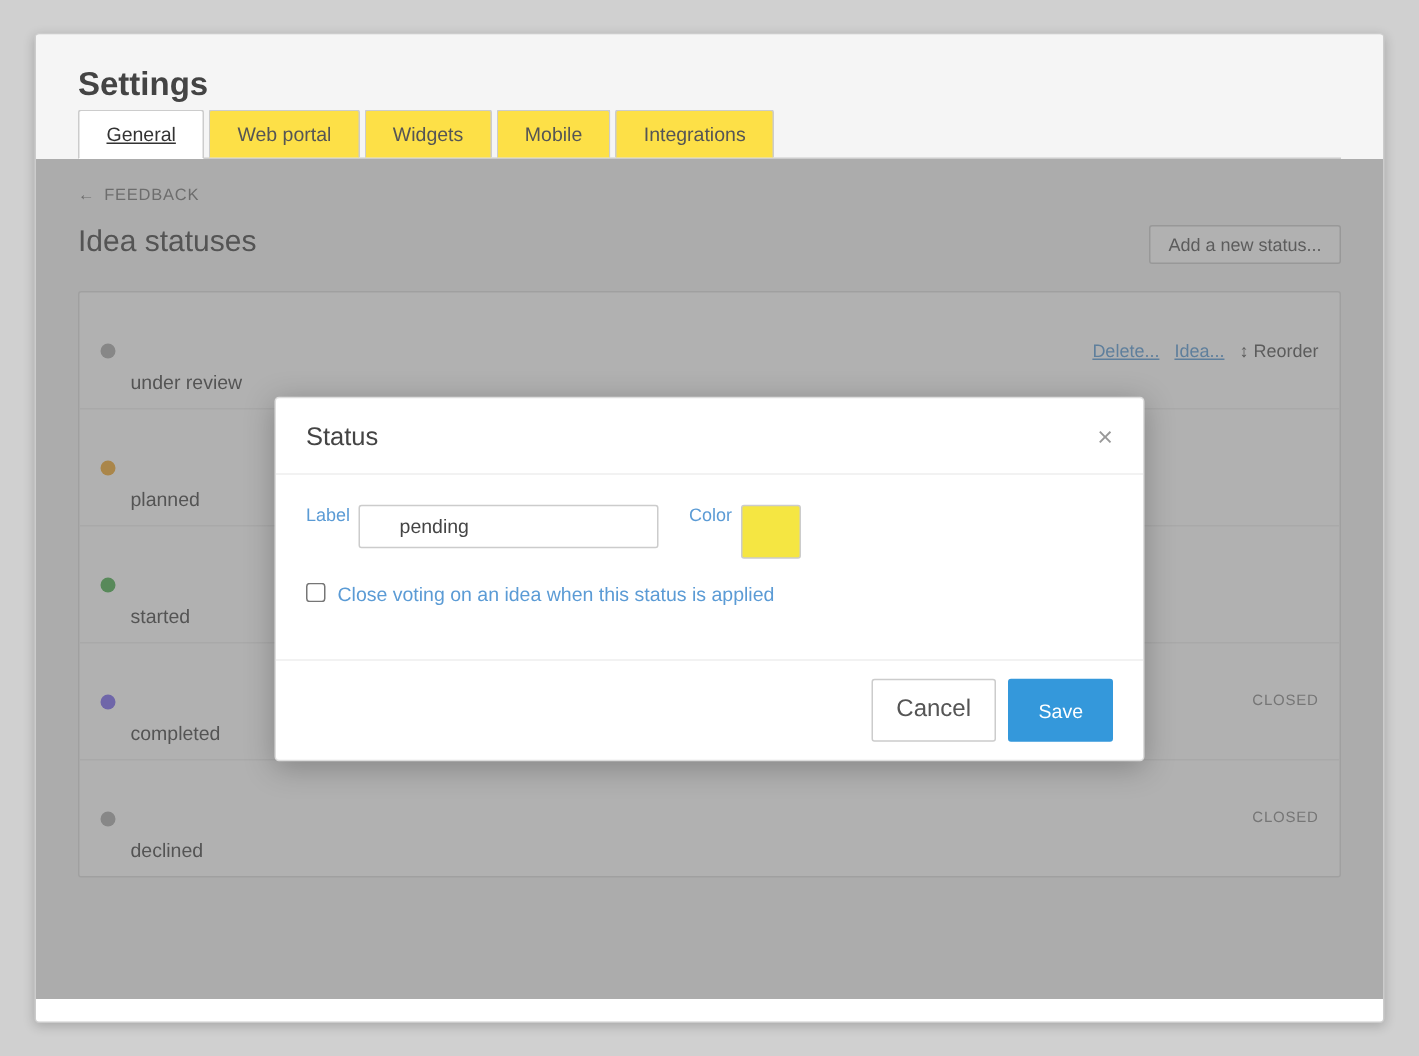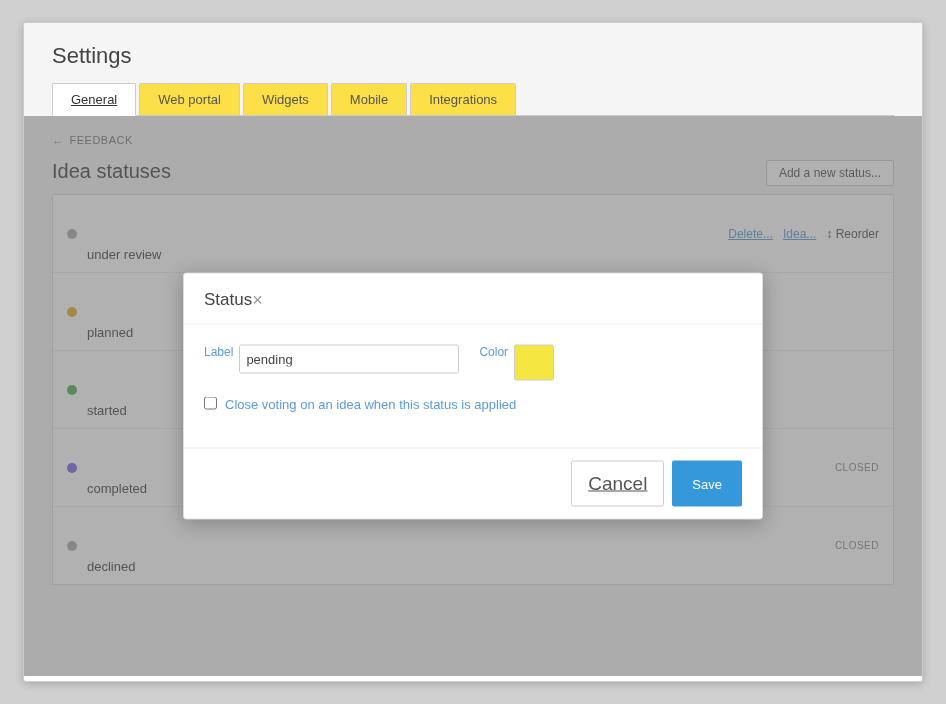--- a/index.html
+++ b/index.html
@@ -21,23 +21,23 @@
       overflow: hidden;
       position: relative;
     }
     
     .settings-header {
       padding: 20px 28px 0 28px;
       background: #f5f5f5;
     }
     .settings-title {
       font-size: 22px;
-      font-weight: normal;
-      color: #444;
-      margin-bottom: 14px;
+      font-weight: bold;
+      color: #444;
+      margin-bottom: 4px;
     }
     
     .tabs {
       display: flex;
       gap: 0;
       border-bottom: 1px solid #ccc;
     }
     .tab {
       padding: 8px 18px;
       font-size: 13px;
@@ -71,21 +71,21 @@
       letter-spacing: 0.5px;
       margin-bottom: 14px;
       display: flex;
       align-items: center;
       gap: 6px;
     }
     .section-header {
       display: flex;
       align-items: flex-start;
       justify-content: space-between;
-      margin-bottom: 8px;
+      margin-bottom: 18px;
     }
     .section-title {
       font-size: 20px;
       font-weight: normal;
       color: #444;
     }
     .add-status-btn {
       font-size: 12px;
       color: #555;
       background: #fff;
@@ -166,20 +166,21 @@
       background: #fff;
       border: 1px solid #ddd;
       border-radius: 3px;
       width: 580px;
       box-shadow: 0 4px 20px rgba(0,0,0,0.25);
       z-index: 20;
     }
     .modal-header {
       display: flex;
       align-items: center;
+      justify-content: space-between;
       padding: 16px 20px 14px 20px;
       border-bottom: 1px solid #eee;
     }
     .modal-title {
       font-size: 17px;
       font-weight: normal;
       color: #444;
     }
     .modal-close {
       font-size: 18px;
@@ -201,22 +202,22 @@
     .form-group {
       display: flex;
       flex-direction: row;
       gap: 6px;
     }
     .form-label {
       font-size: 12px;
       color: #5b9bd5;
     }
     .form-input {
-      width: 220px;
-      padding: 6px 6px;
+      width: 200px;
+      padding: 6px 26px;
       border: 1px solid #ccc;
       border-radius: 2px;
       font-size: 13px;
       color: #444;
     }
     .color-swatch {
       width: 40px;
       height: 36px;
       border: 1px solid #ccc;
       border-radius: 2px;
@@ -237,27 +238,26 @@
     }
     .modal-footer {
       display: flex;
       justify-content: flex-end;
       gap: 8px;
       padding: 12px 20px;
       border-top: 1px solid #eee;
     }
     .btn-cancel {
       padding: 11px 16px;
-      font-size: 19px;
+      font-size: 16px;
       background: #fff;
       border: 1px solid #ccc;
       border-radius: 2px;
       color: #555;
       cursor: pointer;
-      text-decoration: underline;
     }
     .btn-save {
       padding: 7px 20px;
       font-size: 13px;
       background: #3498db;
       border: none;
       border-radius: 2px;
       color: #fff;
       cursor: pointer;
     }

